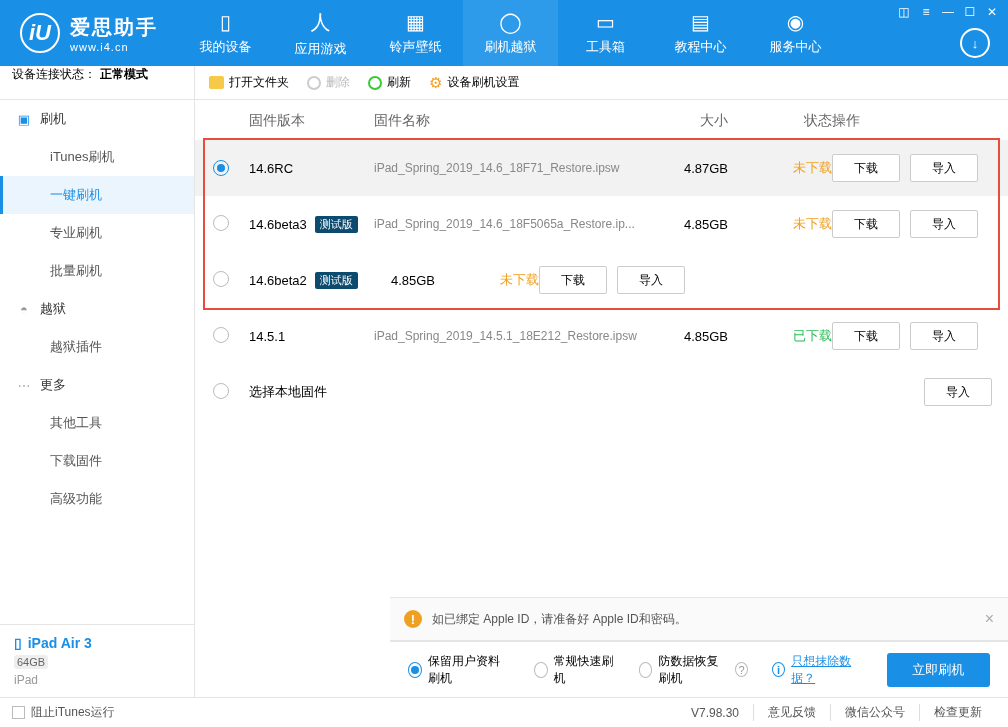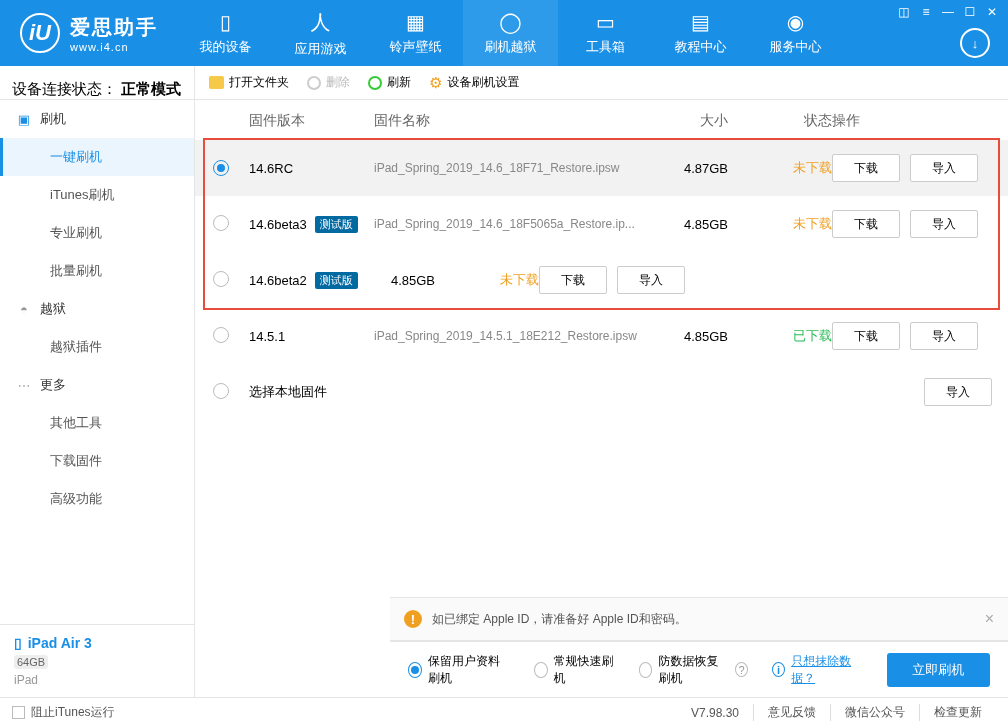--- a/index.html
+++ b/index.html
@@ -13,21 +13,21 @@
 .nav { display: flex; height: 100%; }
 .nav-item { width: 95px; display: flex; flex-direction: column; align-items: center; justify-content: center; color: #fff; gap: 4px; cursor: pointer; }
 .nav-item.active { background: #2d9be9; }
 .nav-icon { font-size: 20px; }
 .titlebar-btns { position: absolute; top: 4px; right: 6px; display: flex; gap: 2px; }
 .titlebar-btns span { width: 20px; height: 16px; color: #fff; text-align: center; font-size: 12px; cursor: pointer; display: inline-flex; align-items: center; justify-content: center; }
 .dl-circle { position: absolute; right: 18px; top: 28px; width: 30px; height: 30px; border: 2px solid #fff; border-radius: 50%; display: flex; align-items: center; justify-content: center; color: #fff; cursor: pointer; }
 
 .body { display: flex; height: 631px; }
 .sidebar { width: 195px; border-right: 1px solid #e5e5e5; display: flex; flex-direction: column; }
-.status-bar { height: 34px; padding: 0 12px; display: flex; align-items: flex-end; border-bottom: 1px solid #e5e5e5; font-size: 15px; }
+.status-bar { height: 34px; padding: 0 12px; display: flex; align-items: flex-start; border-bottom: 1px solid #e5e5e5; font-size: 12px; }
 .status-bar b { font-weight: bold; margin-left: 4px; }
 .side-menu { flex: 1; overflow: auto; }
 .side-group { padding: 10px 18px 10px 16px; display: flex; align-items: center; gap: 8px; color: #333; font-size: 13px; }
 .side-item { padding: 10px 18px 10px 50px; color: #555; font-size: 13px; cursor: pointer; }
 .side-item.active { background: #eaf5fd; color: #1a8fe6; border-left: 3px solid #1a8fe6; padding-left: 47px; }
 .side-icon { width: 16px; height: 16px; display: inline-flex; align-items: center; justify-content: center; color: #1a8fe6; }
 .side-icon.gray { color: #999; }
 .side-footer { border-top: 1px solid #e5e5e5; padding: 10px 14px; font-size: 12px; }
 .chk { display: inline-flex; align-items: center; gap: 6px; margin-right: 14px; }
 .chk-box { width: 13px; height: 13px; border: 1px solid #bbb; background: #fff; }
@@ -52,21 +52,21 @@
 .cops { width: 160px; }
 
 .rows { position: relative; }
 .redbox { position: absolute; left: 8px; right: 8px; top: -2px; height: 172px; border: 2px solid #e74c3c; pointer-events: none; }
 .row { display: flex; align-items: center; padding: 0 16px 0 18px; height: 56px; }
 .row.sel { background: #f2f2f2; }
 .radio { width: 16px; height: 16px; border: 1.5px solid #bbb; border-radius: 50%; display: inline-flex; align-items: center; justify-content: center; }
 .radio.on { border-color: #1a8fe6; }
 .radio.on::after { content: ""; width: 8px; height: 8px; background: #1a8fe6; border-radius: 50%; }
 .ver { display: flex; align-items: center; gap: 8px; }
-.tag-beta { background: #0369a1; color: #fff; font-size: 11px; padding: 1px 5px; border-radius: 2px; }
+.tag-beta { background: #0c4a6e; color: #fff; font-size: 11px; padding: 1px 5px; border-radius: 2px; }
 .fname { color: #888; font-size: 12px; }
 .status-no { color: #f0a020; }
 .status-yes { color: #2abb55; }
 .btn { width: 68px; height: 28px; border: 1px solid #ccc; background: #fff; border-radius: 2px; font-size: 12px; cursor: pointer; }
 .ops { display: flex; gap: 10px; }
 
 .notice { margin: 12px; border: 1px solid #e5e5e5; background: #fafafa; padding: 12px 14px; display: flex; align-items: center; gap: 10px; font-size: 12px; color: #555; position: absolute; bottom: 56px; left: 195px; right: 0; margin: 0; border-left: none; border-right: none; }
 .warn-icon { width: 18px; height: 18px; border-radius: 50%; background: #f0a020; color: #fff; display: flex; align-items: center; justify-content: center; font-size: 13px; font-weight: bold; }
 .notice .close { position: absolute; right: 14px; color: #aaa; cursor: pointer; font-size: 16px; }
 
@@ -139,22 +139,22 @@
   <div class="sidebar">
     <div class="status-bar">
       <span>设备连接状态：</span>
         <b>正常模式</b>
     </div>
     <div class="side-menu">
       <div class="side-group">
           <span class="side-icon">▣</span>
           <span>刷机</span>
         </div>
+      <div class="side-item">iTunes刷机</div>
       <div class="side-item active">一键刷机</div>
-      <div class="side-item">iTunes刷机</div>
       <div class="side-item">专业刷机</div>
       <div class="side-item">批量刷机</div>
       <div class="side-group">
           <span class="side-icon gray">◓</span>
           <span>越狱</span>
         </div>
       <div class="side-item">越狱插件</div>
       <div class="side-group">
           <span class="side-icon gray">⋯</span>
           <span>更多</span>

